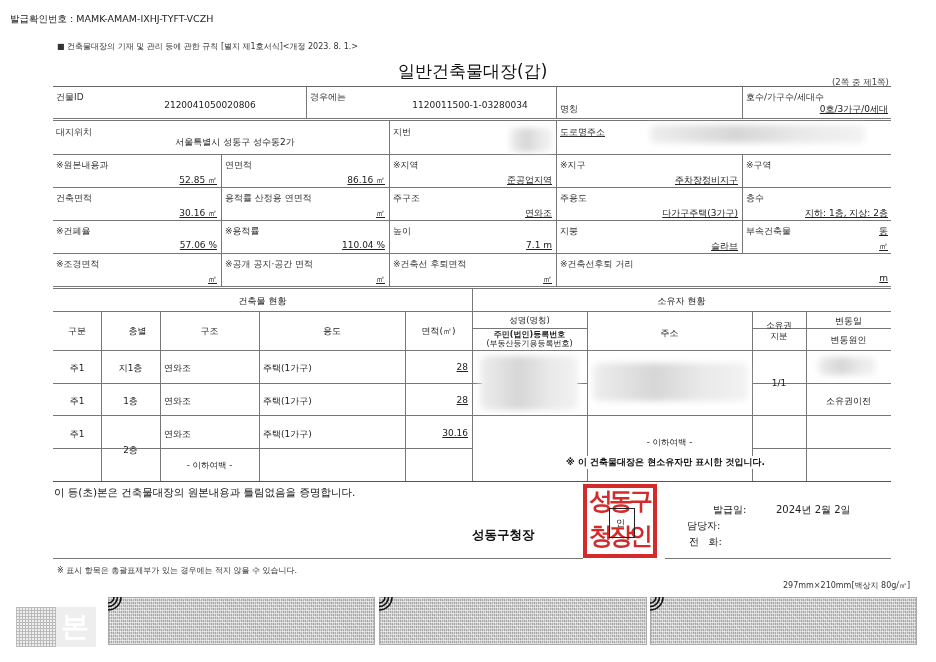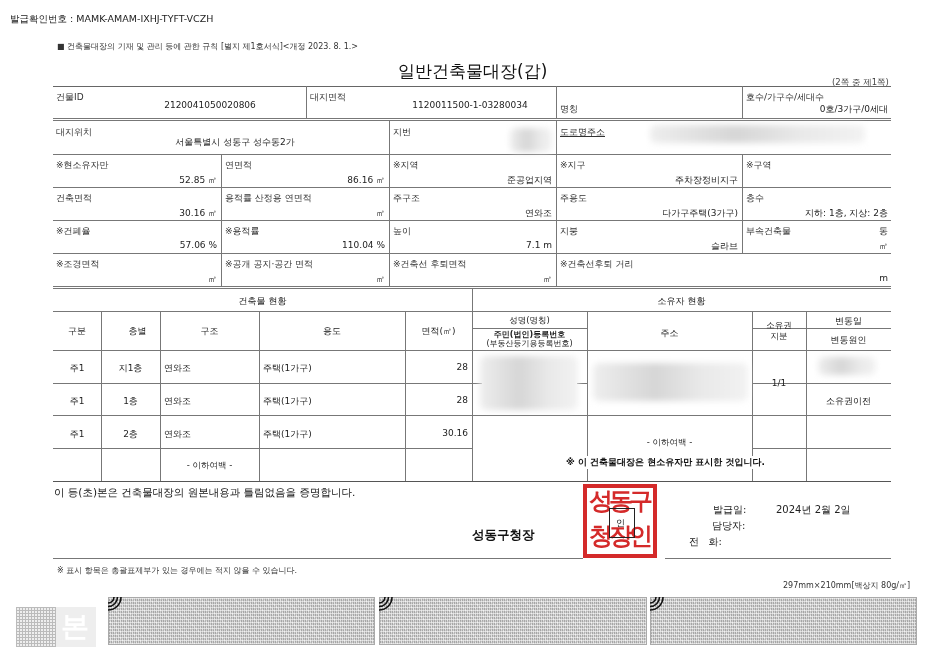--- a/index.html
+++ b/index.html
@@ -5,21 +5,21 @@
   * { box-sizing: border-box; margin: 0; padding: 0; }
   html, body { width: 936px; height: 662px; background: #ffffff; overflow: hidden; }
   body { position: relative; font-family: "DejaVu Sans", "Liberation Sans", sans-serif; color: #222; }
   .abs { position: absolute; }
   .t9 { font-size: 9px; }
   .t8 { font-size: 8px; }
   .hl { position: absolute; height: 0; border-top: 1px solid #777; }
   .hl2 { position: absolute; height: 3px; border-top: 1px solid #777; border-bottom: 1px solid #777; }
   .vl { position: absolute; width: 0; border-left: 1px solid #777; }
   .lbl { position: absolute; font-size: 9px; color: #333; white-space: nowrap; }
-  .val { position: absolute; font-size: 9px; color: #222; white-space: nowrap; text-align: right; }
+  .val { position: absolute; font-size: 9px; color: #222; white-space: nowrap; text-align: right; text-decoration: underline; }
   .cval { position: absolute; font-size: 9px; color: #222; white-space: nowrap; text-align: center; }
   .lval { position: absolute; font-size: 9px; color: #222; white-space: nowrap; }
   .blur { position: absolute; background: linear-gradient(90deg, #eee, #d6d6d6 40%, #e9e9e9 70%, #f2f2f2); filter: blur(3px); border-radius: 6px; }
   .noise {
     position: absolute; border: 1px solid #aaa;
     background-color: #cfcfcf;
     background-image:
       repeating-linear-gradient(0deg, rgba(255,255,255,0.55) 0 1px, transparent 1px 3px),
       repeating-linear-gradient(90deg, rgba(90,90,90,0.35) 0 1px, transparent 1px 2px),
       repeating-linear-gradient(45deg, rgba(255,255,255,0.4) 0 1px, transparent 1px 4px);
@@ -53,34 +53,34 @@
 <div class="vl" style="left:389px;top:121px;height:33px;"></div>
 <div class="vl" style="left:556px;top:121px;height:33px;"></div>
 
 <div class="vl" style="left:221px;top:154px;height:132px;"></div>
 <div class="vl" style="left:389px;top:154px;height:132px;"></div>
 <div class="vl" style="left:556px;top:154px;height:132px;"></div>
 <div class="vl" style="left:742px;top:154px;height:99px;"></div>
 
 <div class="lbl" style="left:56px;top:91px;">건물ID</div>
 <div class="cval" style="left:130px;top:100px;width:160px;">2120041050020806</div>
-<div class="lbl" style="left:310px;top:91px;">대지면적</div>
+<div class="lbl" style="left:310px;top:91px;">경우에는</div>
 <div class="cval" style="left:390px;top:100px;width:160px;">1120011500-1-03280034</div>
 <div class="lbl" style="left:560px;top:91px;margin-top:12px;">명칭</div>
 <div class="lbl" style="left:746px;top:91px;">호수/가구수/세대수</div>
 <div class="val" style="left:760px;top:103px;width:128px;">0호/3가구/0세대</div>
 
 <div class="lbl" style="left:56px;top:126px;">대지위치</div>
 <div class="cval" style="left:150px;top:136px;width:170px;">서울특별시 성동구 성수동2가</div>
 <div class="lbl" style="left:393px;top:126px;">지번</div>
 <div class="blur" style="left:510px;top:128px;width:42px;height:24px;"></div>
 <div class="lbl" style="left:560px;top:126px;text-decoration:underline;">도로명주소</div>
 <div class="blur" style="left:650px;top:125px;width:215px;height:18px;"></div>
 
-<div class="lbl" style="left:56px;top:159px;">※현소유자만</div>
+<div class="lbl" style="left:56px;top:159px;">※원본내용과</div>
 <div class="val" style="left:100px;top:174px;width:117px;">52.85 ㎡</div>
 <div class="lbl" style="left:225px;top:159px;">연면적</div>
 <div class="val" style="left:260px;top:174px;width:125px;">86.16 ㎡</div>
 <div class="lbl" style="left:393px;top:159px;">※지역</div>
 <div class="val" style="left:420px;top:174px;width:132px;">준공업지역</div>
 <div class="lbl" style="left:560px;top:159px;">※지구</div>
 <div class="val" style="left:600px;top:174px;width:138px;">주차장정비지구</div>
 <div class="lbl" style="left:746px;top:159px;">※구역</div>
 
 <div class="lbl" style="left:56px;top:192px;">건축면적</div>
@@ -151,21 +151,21 @@
 </div>
 <div>
   <div class="cval" style="left:53px;top:395px;width:48px;">주1</div>
   <div class="cval" style="left:101px;top:395px;width:59px;">1층</div>
   <div class="lval" style="left:164px;top:395px;">연와조</div>
   <div class="lval" style="left:263px;top:395px;">주택(1가구)</div>
   <div class="val" style="left:405px;top:395px;width:63px;">28</div>
 </div>
 <div>
   <div class="cval" style="left:53px;top:428px;width:48px;">주1</div>
-  <div class="cval" style="left:101px;top:428px;width:59px;">2층</div>
+  <div class="cval" style="left:101px;top:444px;width:59px;">2층</div>
   <div class="lval" style="left:164px;top:428px;">연와조</div>
   <div class="lval" style="left:263px;top:428px;">주택(1가구)</div>
   <div class="val" style="left:405px;top:428px;width:63px;">30.16</div>
 </div>
 <div class="cval" style="left:160px;top:460px;width:99px;font-size:8.5px;">- 이하여백 -</div>
 
 <div class="cval" style="left:472px;top:295px;width:419px;">소유자 현황</div>
 <div class="cval" style="left:472px;top:315px;width:115px;font-size:8.5px;">성명(명칭)</div>
 <div class="cval" style="left:472px;top:330px;width:115px;font-size:8px;line-height:9px;font-weight:bold;">주민(법인)등록번호</div>
 <div class="cval" style="left:472px;top:339px;width:115px;font-size:8px;line-height:9px;">(부동산등기용등록번호)</div>
@@ -200,21 +200,21 @@
   <span class="stamp-ch" style="left:2px;top:36px;">청</span>
   <span class="stamp-ch" style="left:22px;top:36px;">장</span>
   <span class="stamp-ch" style="left:42px;top:36px;">인</span>
   <div class="stamp-inner">
     <span class="stamp-in">인</span>
   </div>
 </div>
 
 <div class="abs" style="left:713px;top:503px;font-size:10px;color:#222;">발급일:</div>
 <div class="abs" style="left:776px;top:503px;font-size:10px;color:#222;">2024년 2월 2일</div>
-<div class="abs" style="left:687px;top:519px;font-size:10px;color:#222;margin-left:25px;">담당자:</div>
+<div class="abs" style="left:687px;top:519px;font-size:10px;color:#222;">담당자:</div>
 <div class="abs" style="left:689px;top:535px;font-size:10px;color:#222;white-space:pre;">전   화:</div>
 
 <div class="abs" style="left:57px;top:565px;font-size:8px;color:#333;">※ 표시 항목은 총괄표제부가 있는 경우에는 적지 않을 수 있습니다.</div>
 <div class="abs" style="left:783px;top:580px;font-size:8px;color:#333;">297mm×210mm[백상지 80g/㎡]</div>
 
 <div class="abs" style="left:16px;top:607px;width:80px;height:40px;background:#eee;">
   <div class="abs" style="left:0;top:0;width:40px;height:40px;background-image:repeating-linear-gradient(0deg,#bbb 0 1px,transparent 1px 3px),repeating-linear-gradient(90deg,#bbb 0 1px,transparent 1px 3px);"></div>
   <div class="abs" style="left:45px;top:3px;font-size:28px;font-weight:bold;color:#fff;line-height:34px;">본</div>
 </div>
 

